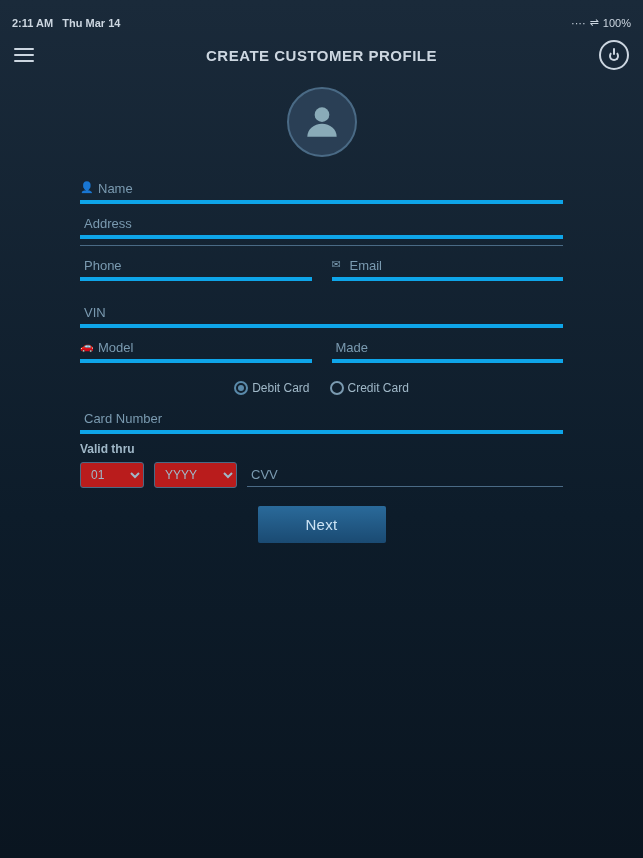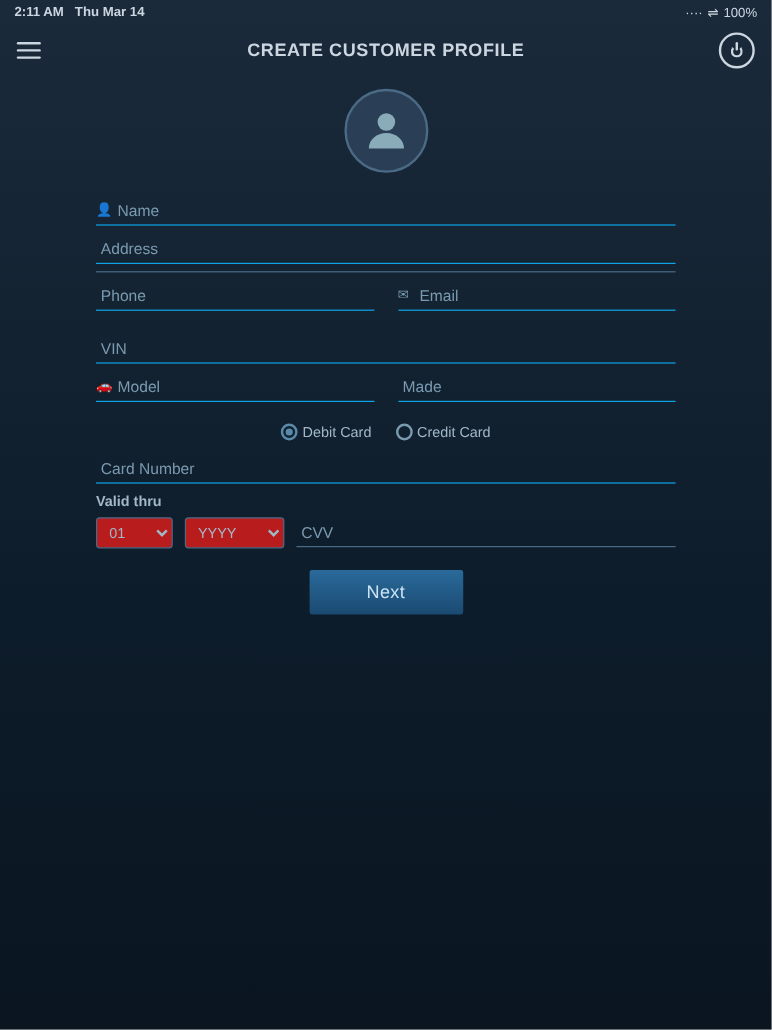--- a/index.html
+++ b/index.html
@@ -11,25 +11,26 @@
       font-family: -apple-system, BlinkMacSystemFont, 'Helvetica Neue', Arial, sans-serif;
       color: #ccd6e0;
       overflow: hidden;
       position: relative;
     }
 
     
     .status-bar {
       display: flex;
       justify-content: space-between;
-      align-items: flex-start;
+      align-items: flex-end;
       padding: 4px 12px;
       font-size: 11px;
       color: #ccd6e0;
       height: 20px;
+      margin-top: 13px;
     }
     .status-bar-left { font-weight: 600; }
     .status-bar-right { display: flex; align-items: center; gap: 4px; font-size: 11px; }
 
     
     .header {
       display: flex;
       align-items: center;
       justify-content: center;
       position: relative;
@@ -127,21 +128,21 @@
 
     .form-field {
       position: relative;
       margin-bottom: 6px;
     }
 
     .form-input {
       width: 100%;
       background: transparent;
       border: none;
-      border-bottom: 1px solid #0ea5e9;
+      border-bottom: 4px solid #0ea5e9;
       color: #a0b8c8;
       font-size: 13px;
       padding: 6px 4px 4px 4px;
       outline: none;
     }
     .form-input::placeholder { color: #7a9ab0; }
 
     .field-icon {
       position: absolute;
       left: 0;

